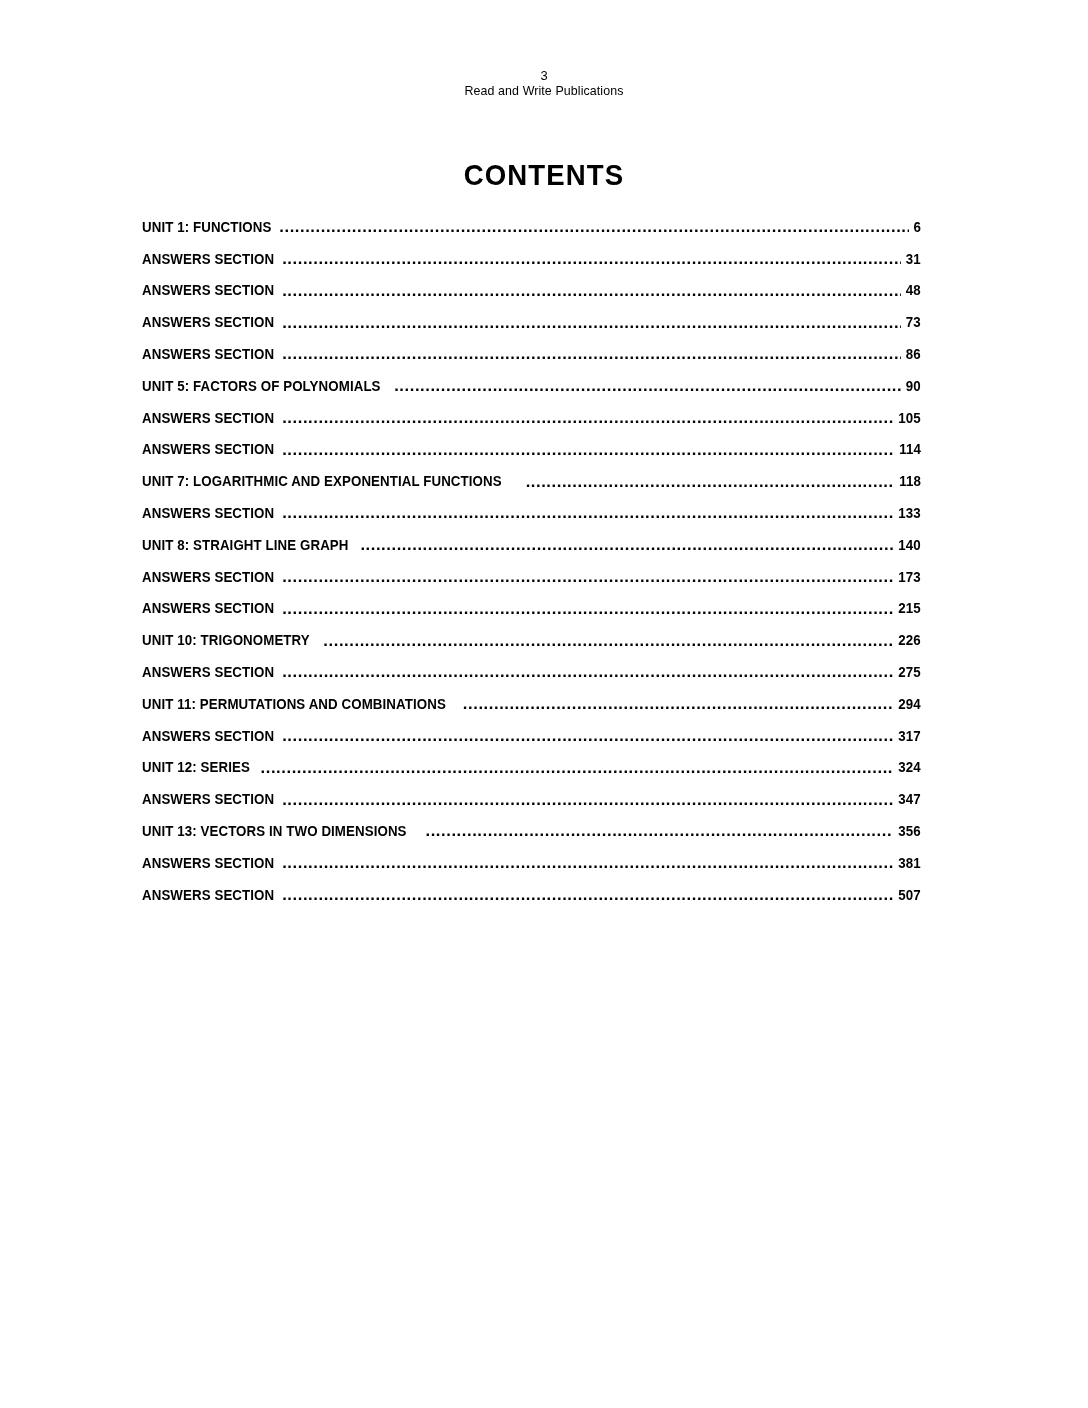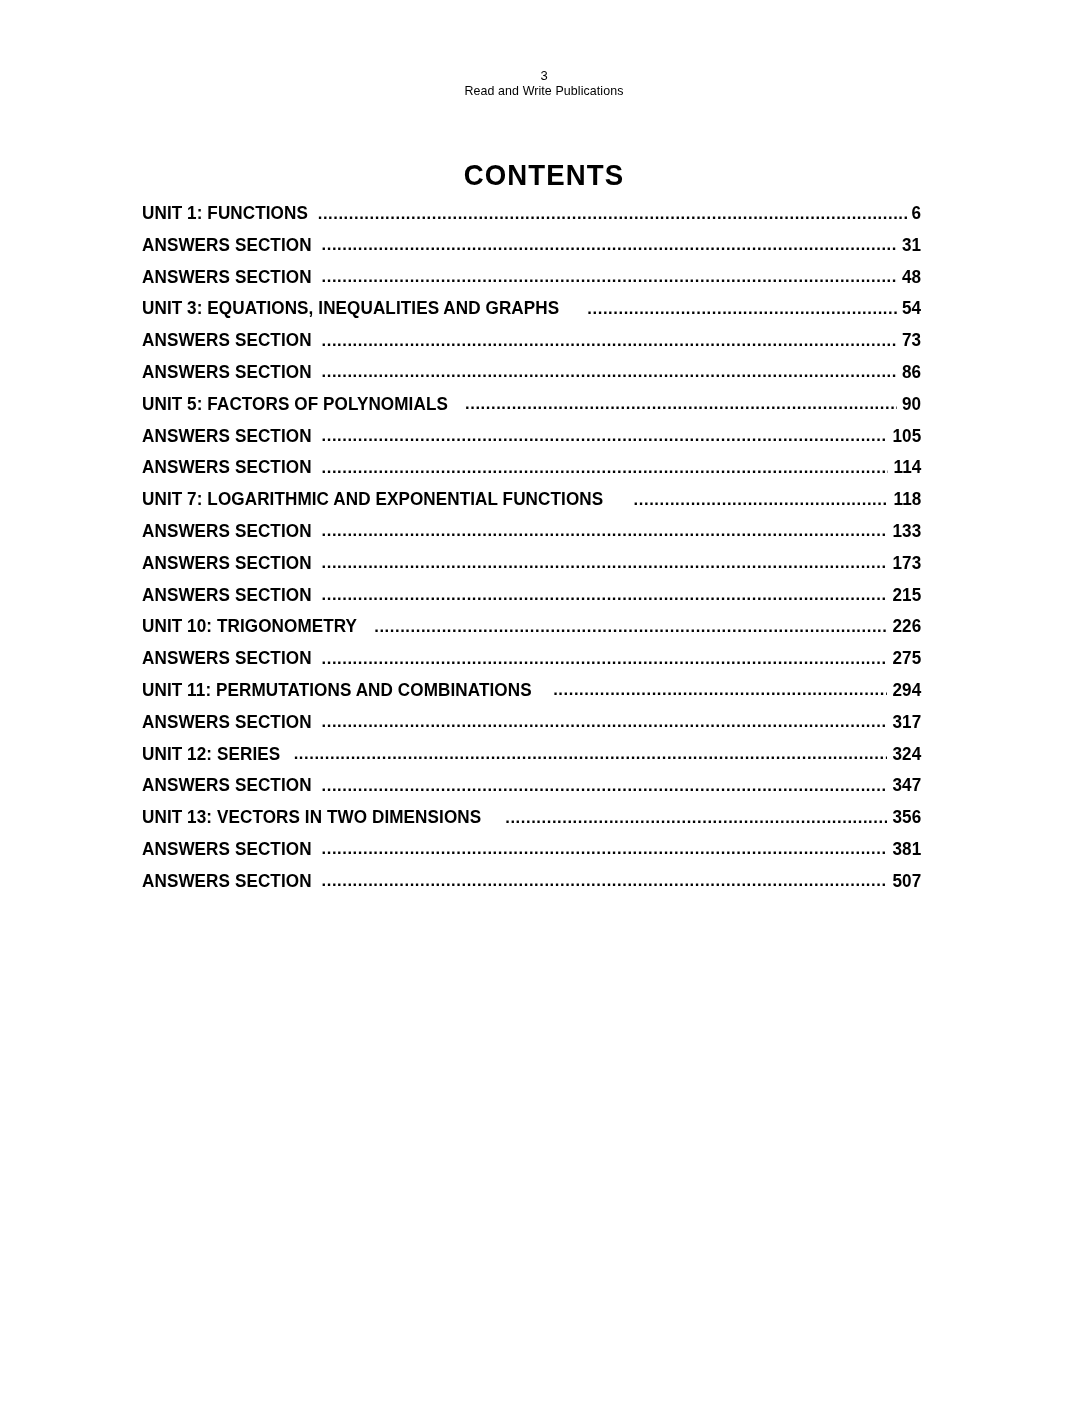--- a/index.html
+++ b/index.html
@@ -66,24 +66,24 @@
   
   .toc {
     position: absolute;
     left: 142px;
     top: 203px;
     width: 779px;
   }
 
   .toc-entry {
     display: flex;
-    align-items: flex-start;
+    align-items: flex-end;
     width: 100%;
     height: 31.8px;
-    font-size: 18px;
+    font-size: 14px;
     font-weight: 700;
     letter-spacing: 0.1px;
     white-space: nowrap;
   }
 
   .entry-label {
     flex: 0 0 auto;
     transform: scaleX(0.95);
     transform-origin: left center;
   }
@@ -142,25 +142,20 @@
       <div class="toc-entry">
         <span class="entry-label">ANSWERS SECTION</span>
         <span class="entry-leader"></span>
         <span class="entry-page">31</span>
       </div>
       <div class="toc-entry">
         <span class="entry-label">ANSWERS SECTION</span>
         <span class="entry-leader"></span>
         <span class="entry-page">48</span>
       </div>
-      <div class="toc-entry spaced">
-        <span class="entry-label">UNIT 3: EQUATIONS, INEQUALITIES AND GRAPHS</span>
-        <span class="entry-leader"></span>
-        <span class="entry-page">54</span>
-      </div>
       <div class="toc-entry">
         <span class="entry-label">ANSWERS SECTION</span>
         <span class="entry-leader"></span>
         <span class="entry-page">73</span>
       </div>
       <div class="toc-entry">
         <span class="entry-label">ANSWERS SECTION</span>
         <span class="entry-leader"></span>
         <span class="entry-page">86</span>
       </div>
@@ -183,20 +178,25 @@
         <span class="entry-label">UNIT 7: LOGARITHMIC AND EXPONENTIAL FUNCTIONS</span>
         <span class="entry-leader"></span>
         <span class="entry-page">118</span>
       </div>
       <div class="toc-entry">
         <span class="entry-label">ANSWERS SECTION</span>
         <span class="entry-leader"></span>
         <span class="entry-page">133</span>
       </div>
       <div class="toc-entry">
+        <span class="entry-label">UNIT 8: STRAIGHT LINE GRAPH</span>
+        <span class="entry-leader"></span>
+        <span class="entry-page">140</span>
+      </div>
+      <div class="toc-entry">
         <span class="entry-label">ANSWERS SECTION</span>
         <span class="entry-leader"></span>
         <span class="entry-page">173</span>
       </div>
       <div class="toc-entry">
         <span class="entry-label">ANSWERS SECTION</span>
         <span class="entry-leader"></span>
         <span class="entry-page">215</span>
       </div>
       <div class="toc-entry spaced">

